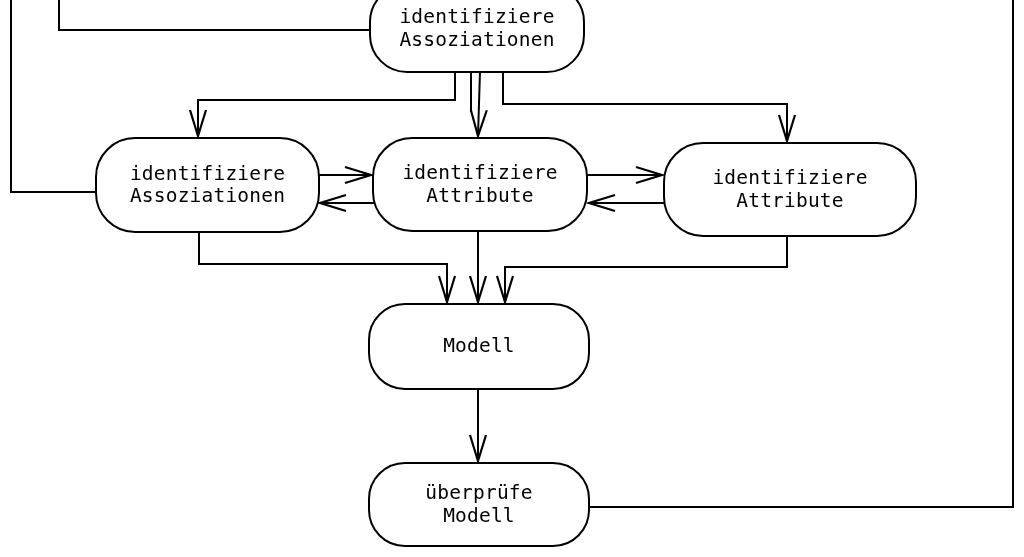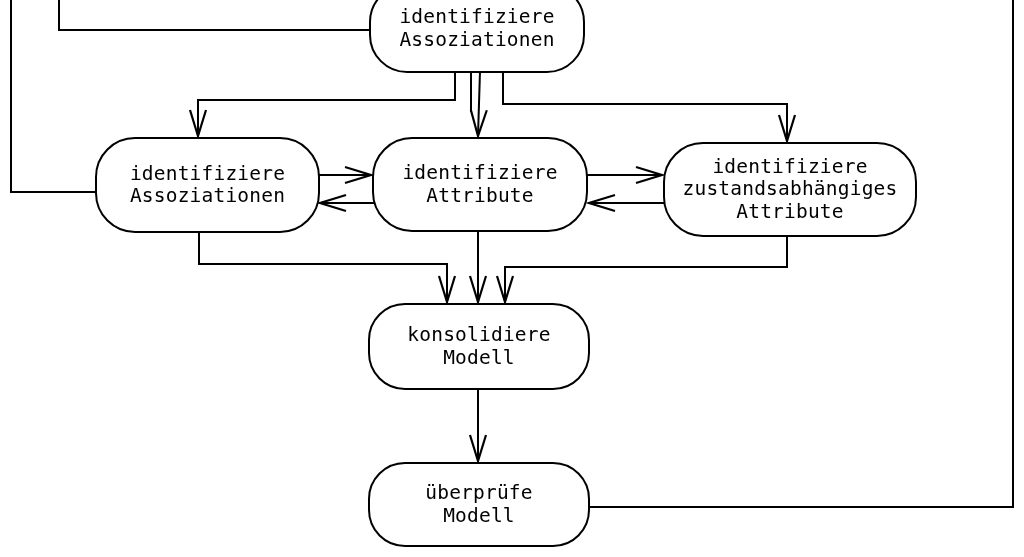--- a/index.html
+++ b/index.html
@@ -89,26 +89,24 @@
     <span>Assoziationen</span>
   </div>
 
   <div class="node" style="left: 372px; top: 137px; width: 216px; height: 95px; border-radius: 40px;">
     <span>identifiziere</span>
     <span>Attribute</span>
   </div>
 
   <div class="node" style="left: 663px; top: 142px; width: 254px; height: 95px; border-radius: 40px;">
     <span>identifiziere</span>
-    <span>zustandsabhängiges</span>
     <span>Attribute</span>
   </div>
 
   <div class="node" style="left: 368px; top: 303px; width: 222px; height: 87px; border-radius: 37px;">
-    <span>konsolidiere</span>
     <span>Modell</span>
   </div>
 
   <div class="node" style="left: 368px; top: 462px; width: 222px; height: 85px; border-radius: 37px;">
     <span>überprüfe</span>
     <span>Modell</span>
   </div>
 
 </div>
 

